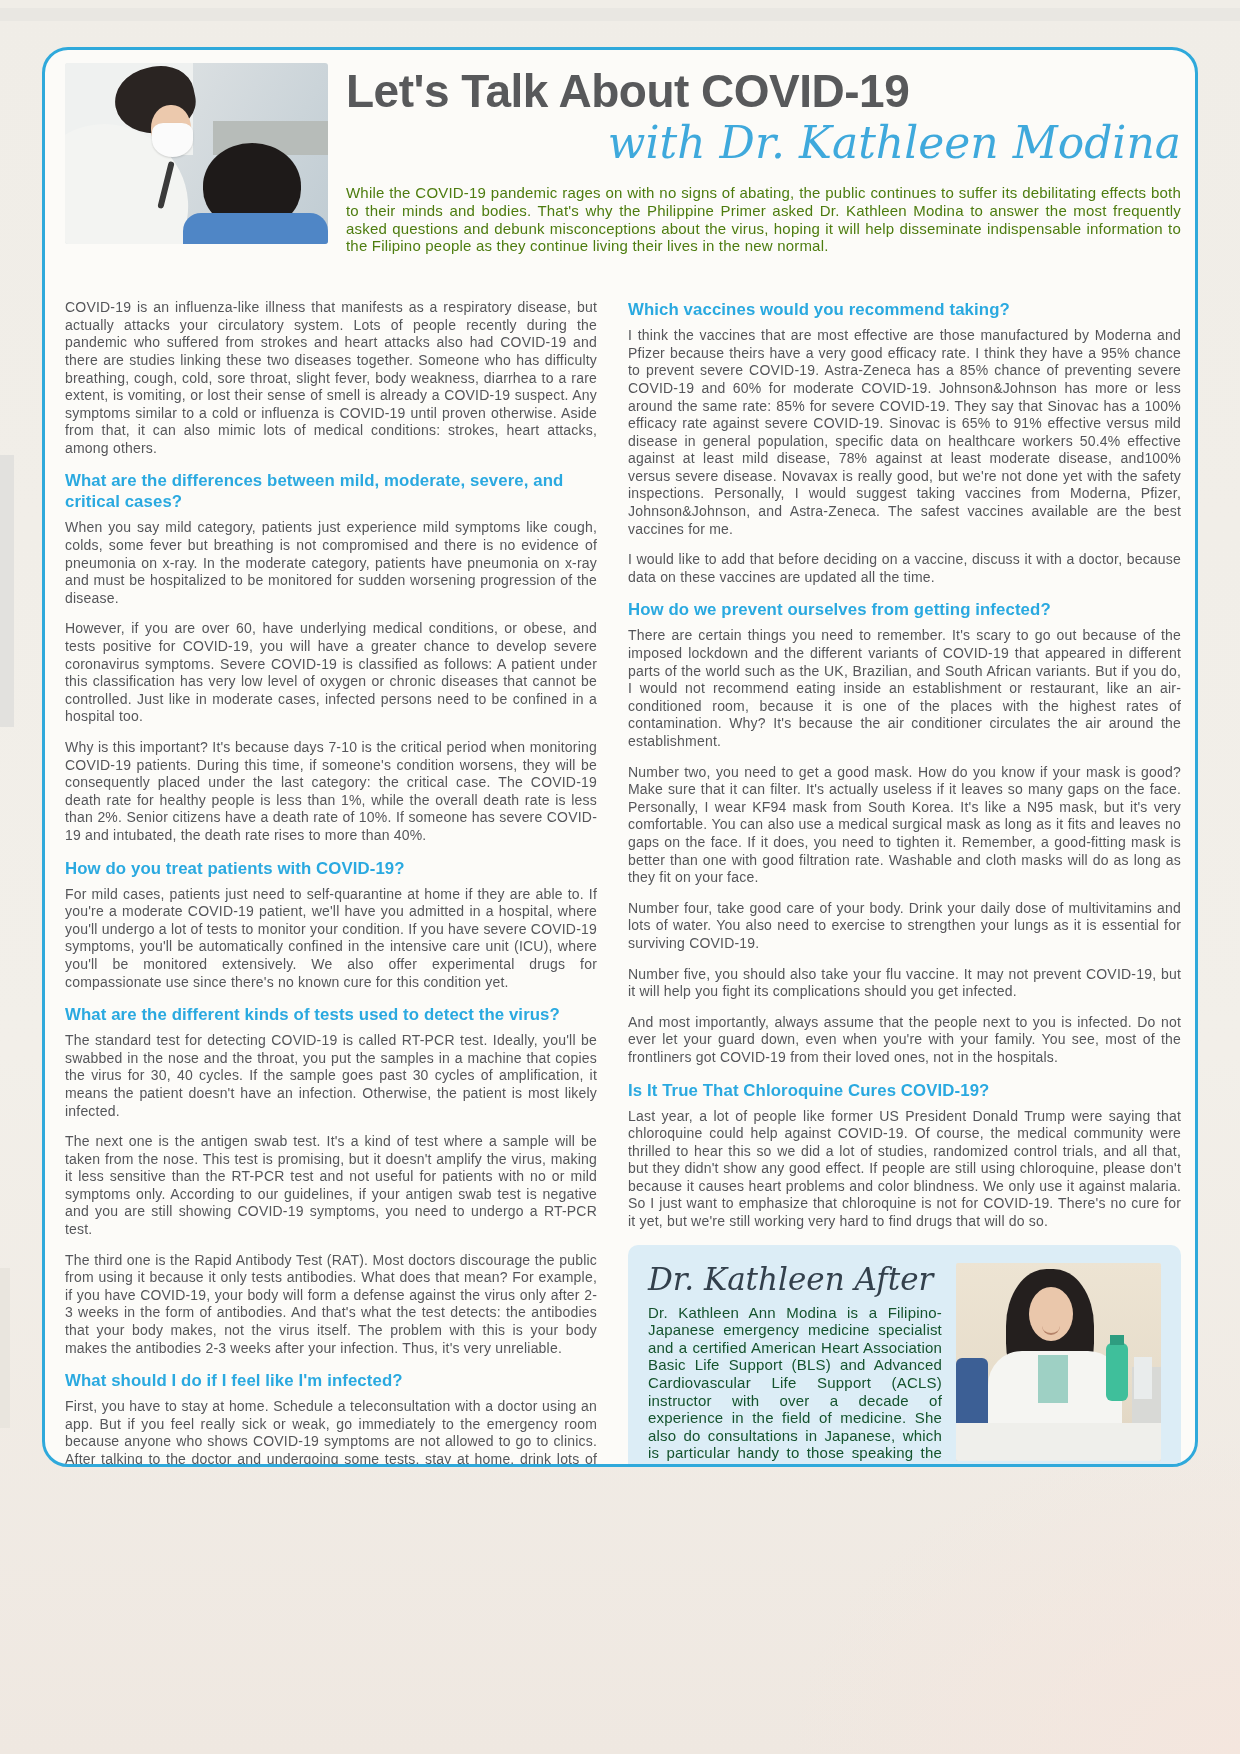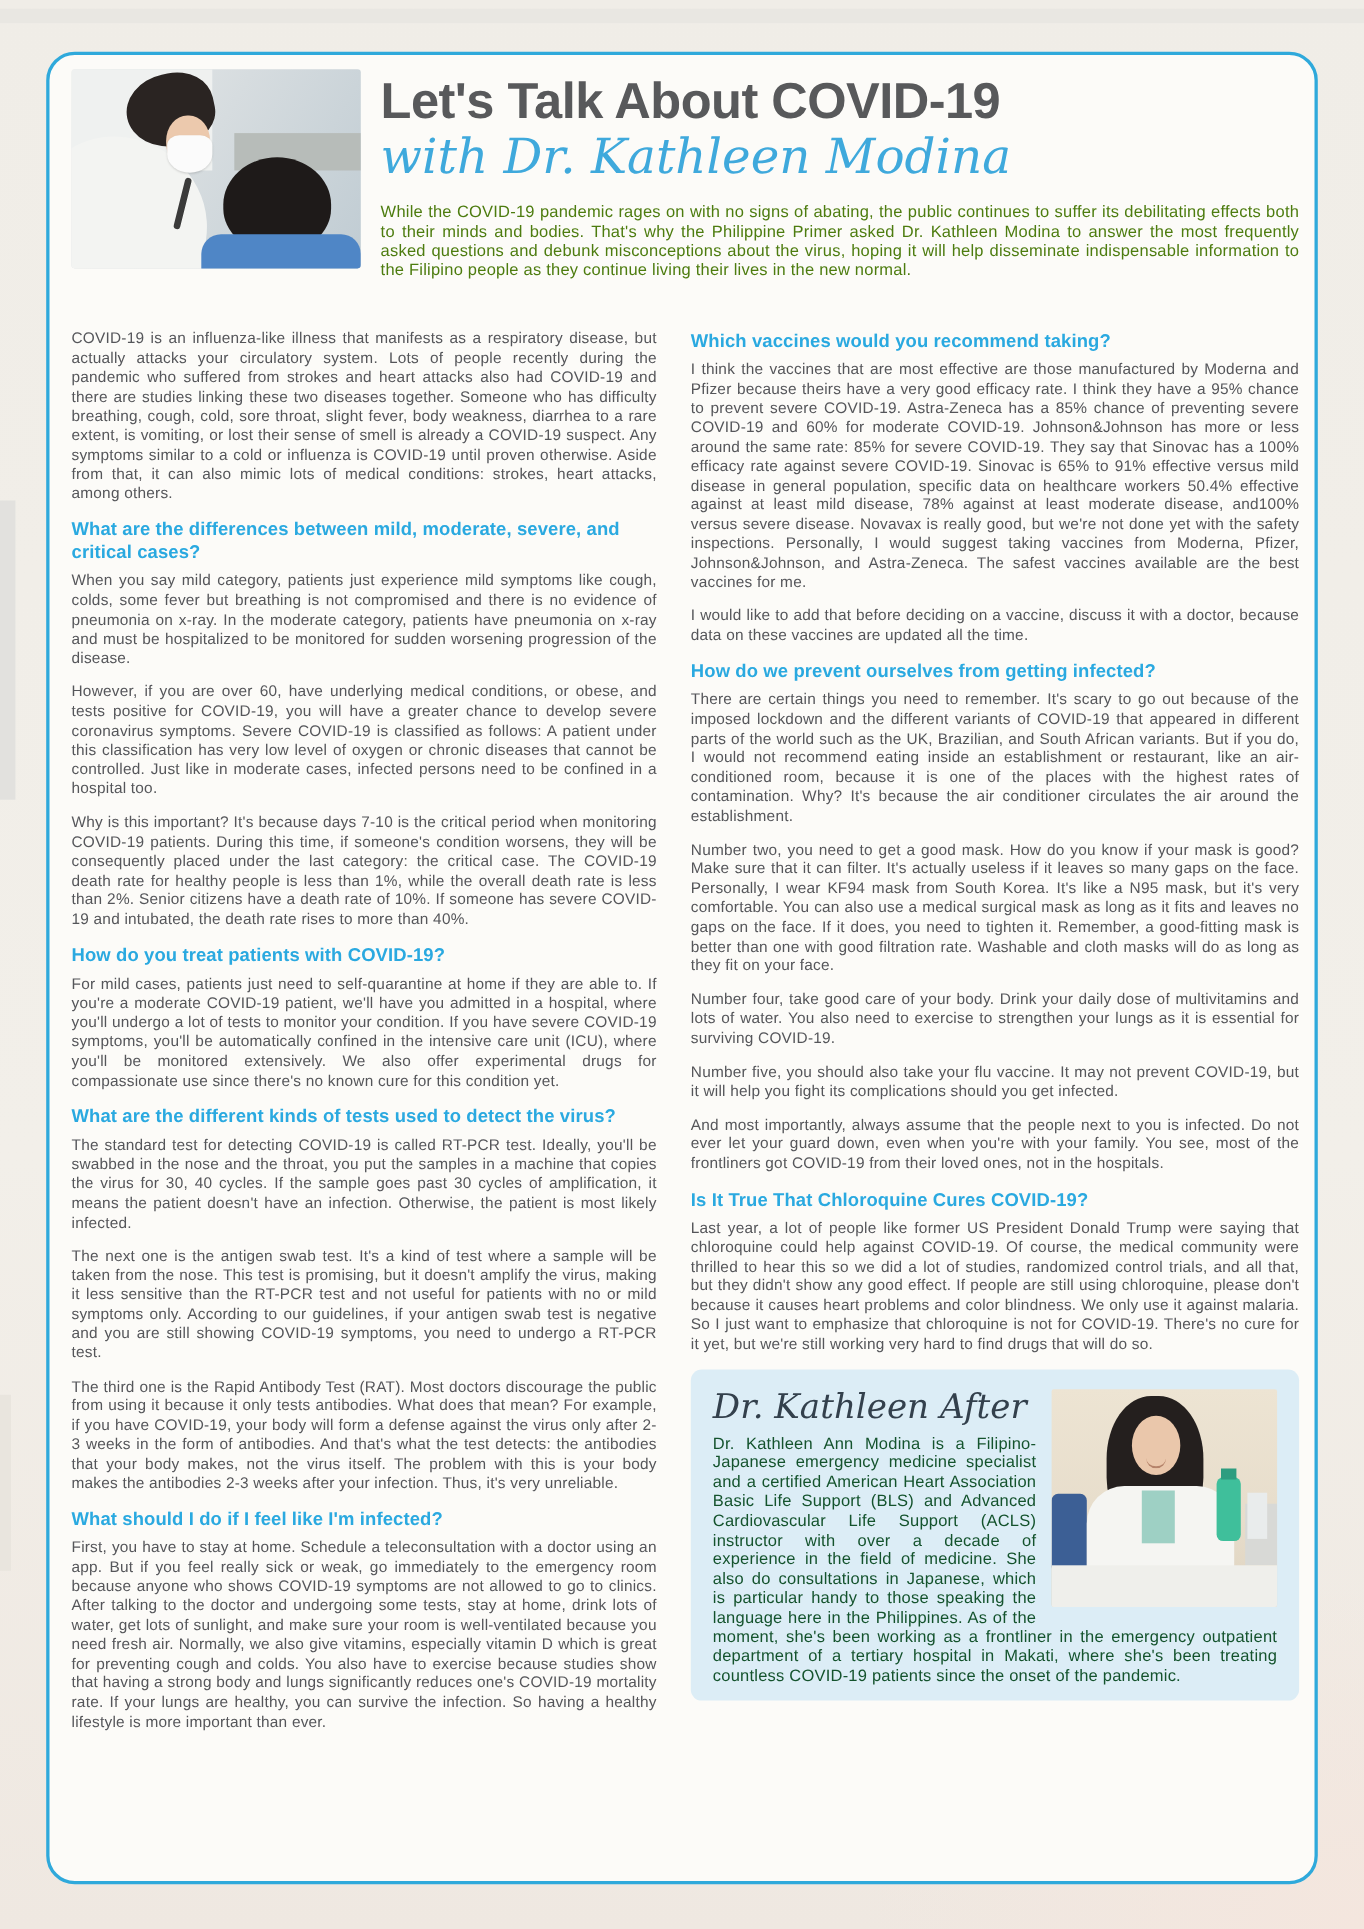--- a/index.html
+++ b/index.html
@@ -10,34 +10,34 @@
   }
   .page{position:absolute;inset:0;}
   
   .bg-topband{position:absolute;left:0;top:8px;width:1240px;height:13px;background:#e7e5e1;opacity:.85;}
   .bg-leftstrip{position:absolute;left:0;top:455px;width:14px;height:272px;background:#e2e1de;}
   .bg-leftstrip2{position:absolute;left:0;top:1268px;width:10px;height:160px;background:#e9e5de;}
   .bg-corner{position:absolute;right:0;bottom:0;width:460px;height:320px;
     background:radial-gradient(ellipse at 100% 100%,#f4e6de 0%,rgba(244,230,222,0) 70%);}
   
   .frame{
-    position:absolute;left:42px;top:47px;width:1156px;height:1666px;
+    position:absolute;left:42px;top:47px;width:1156px;height:1420px;
     box-sizing:border-box;border:3px solid #2fa9db;border-radius:26px;
     background:#fcfbf8;overflow:hidden;
     padding:13px 14px 0 20px;
   }
   header{display:flex;gap:18px;}
   .header-text{flex:1;min-width:0;padding-top:2px;}
   h1.title{
     margin:2px 0 4px;font-size:46px;line-height:1.06;font-weight:700;
     color:#58595b;letter-spacing:-0.5px;
   }
   h2.subtitle{
     margin:0 0 18px;font-family:"DejaVu Serif","Liberation Serif",serif;
-    font-style:italic;font-weight:500;font-size:44px;line-height:1.05;color:#3fa9dc;
+    font-style:italic;font-weight:500;font-size:44px;line-height:1.05;color:#3fa9dc;text-align:right;
   }
   p.intro{
     margin:0;font-size:15px;line-height:17.8px;letter-spacing:.2px;
     color:#4d7c0f;text-align:justify;
   }
   
   .columns{display:flex;margin-top:44px;gap:31px;}
   .col{box-sizing:border-box;}
   .col.left{width:532px;flex:none;}
   .col.right{width:553px;flex:none;}

